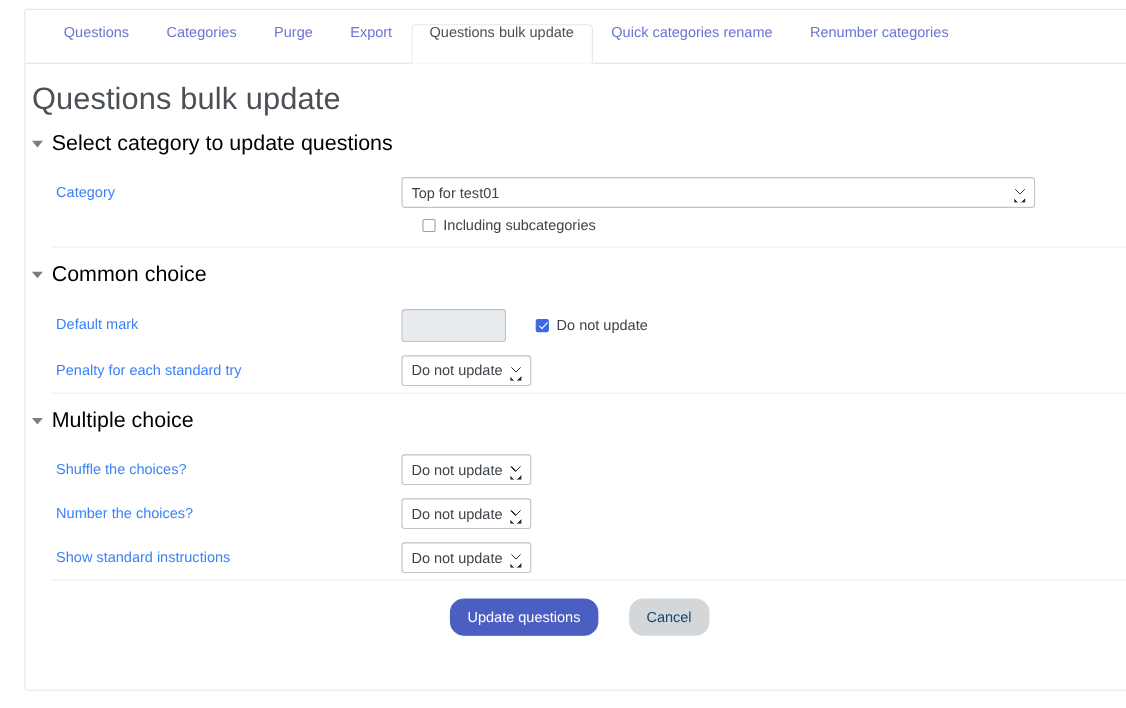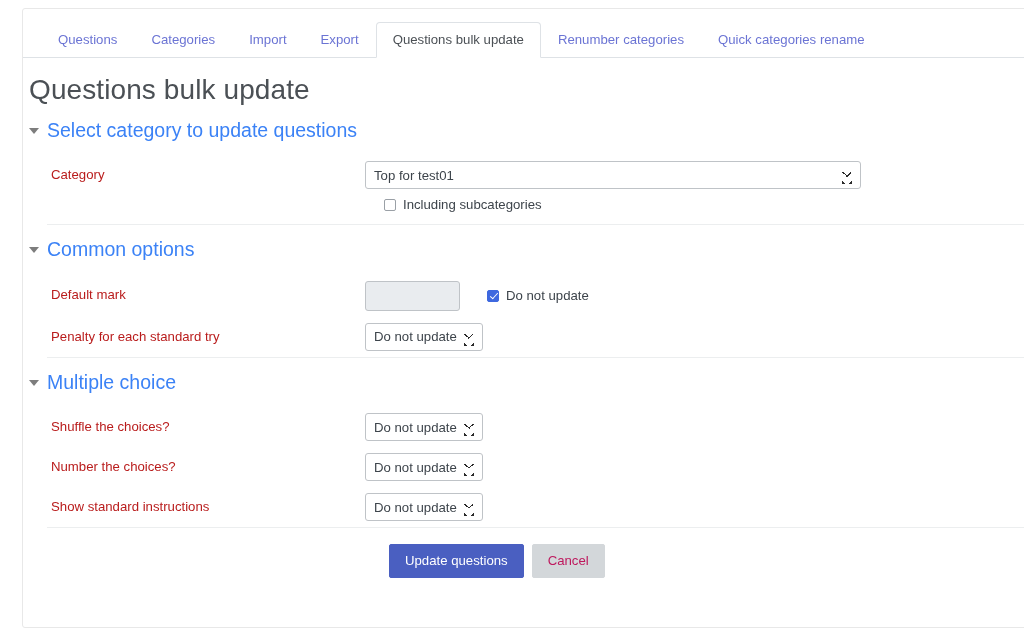--- a/index.html
+++ b/index.html
@@ -32,21 +32,21 @@
     height: 36px;
     margin: 13px 0 0 0;
     border-bottom: 1px solid #dee2e6;
     display: flex;
     align-items: stretch;
     padding-left: 18px;
     white-space: nowrap;
   }
   .tab {
     display: inline-flex;
-    align-items: center;
+    align-items: flex-start;
     padding: 0 16px;
     font-size: 13.2px;
     color: #6b74d4;
     cursor: pointer;
     border: 1px solid transparent;
     border-radius: 4px 4px 0 0;
     margin-bottom: -1px;
     line-height: 1;
   }
   .tab.active {
@@ -81,41 +81,41 @@
   .caret {
     width: 0; height: 0;
     border-left: 5px solid transparent;
     border-right: 5px solid transparent;
     border-top: 6px solid #7d7d7d;
     flex: none;
   }
   .section-title {
     font-size: 19.5px;
     font-weight: 400;
-    color: #3b82f6;
+    color: #000000;
     line-height: 1.1;
   }
   .divider {
     height: 1px;
     background: #eceeef;
     margin: 0 0 0 20px;
   }
 
   
   .row {
     display: flex;
     align-items: flex-start;
     min-height: 34px;
     padding: 6px 0;
   }
   .row .label {
     width: 338px;
     flex: none;
     font-size: 13.2px;
-    color: #b91c1c;
+    color: #3b82f6;
     padding: 5px 10px 0 24px;
     line-height: 1.3;
   }
   .row .control {
     display: flex;
     align-items: center;
     gap: 8px;
   }
 
   
@@ -135,21 +135,21 @@
       linear-gradient(-45deg, transparent 50%, #2b2b2b 50%, #2b2b2b 62%, transparent 62%),
       linear-gradient(45deg, #2b2b2b 38%, transparent 38%),
       linear-gradient(-45deg, #2b2b2b 38%, transparent 38%);
     background-position:
       calc(100% - 13px) 10px, calc(100% - 8px) 10px,
       calc(100% - 13px) 17px, calc(100% - 8px) 17px;
     background-size: 5px 5px, 5px 5px, 5px 5px, 5px 5px;
     background-repeat: no-repeat;
     cursor: pointer;
   }
-  select.sel.wide { width: 496px; }
+  select.sel.wide { width: 576px; }
   select.sel.small { width: 118px; }
 
   input.txt {
     font-family: "Liberation Sans", sans-serif;
     font-size: 13.2px;
     height: 30px;
     width: 95px;
     border: 1px solid #bfc3c7;
     border-radius: 3px;
     background: #e9ecef;
@@ -200,53 +200,54 @@
     display: flex;
     gap: 8px;
     padding: 16px 0 0 0;
     margin-left: 362px;
   }
   .btn {
     font-family: "Liberation Sans", sans-serif;
     font-size: 13.2px;
     line-height: 1;
     border: 1px solid transparent;
-    border-radius: 2px;
+    border-radius: 13px;
     padding: 9px 15px;
     cursor: pointer;
+    margin-left: 20px;
   }
   .btn.primary { background: #4a5fc1; color: #fff; border-color: #4a5fc1; }
-  .btn.secondary { background: #d3d7da; color: #be185d; border-color: #d3d7da; }
+  .btn.secondary { background: #d3d7da; color: #0c4a6e; border-color: #d3d7da; }
 </style>
 </head>
 <body>
 
 <div id="page">
 
   <nav class="tabbar">
     <div class="tab">
         <span>Questions</span>
       </div>
     <div class="tab">
         <span>Categories</span>
       </div>
     <div class="tab">
-        <span>Import</span>
+        <span>Purge</span>
       </div>
     <div class="tab">
         <span>Export</span>
       </div>
     <div class="tab active">
         <span>Questions bulk update</span>
       </div>
     <div class="tab">
+        <span>Quick categories rename</span>
+      </div>
+    <div class="tab">
         <span>Renumber categories</span>
-      </div>
-    <div class="tab">
-        <span>Quick categories rename</span>
       </div>
     <div class="tab"></div>
   </nav>
 
   <h1 class="page-title">Questions bulk update</h1>
 
   <form class="form">
 
     <section class="section">
       <div class="section-head">
@@ -270,21 +271,21 @@
           <span>Including subcategories</span>
         </label>
       </div>
     </section>
 
     <div class="divider"></div>
 
     <section class="section">
       <div class="section-head">
         <span class="caret"></span>
-        <span class="section-title">Common options</span>
+        <span class="section-title">Common choice</span>
       </div>
 
       <div class="row">
         <div class="label">Default mark</div>
         <div class="control">
           <input class="txt" type="text" disabled="" value="" style="">
           <label class="chk-wrap">
             <span class="chk checked"></span>
             <span>Do not update</span>
           </label>

